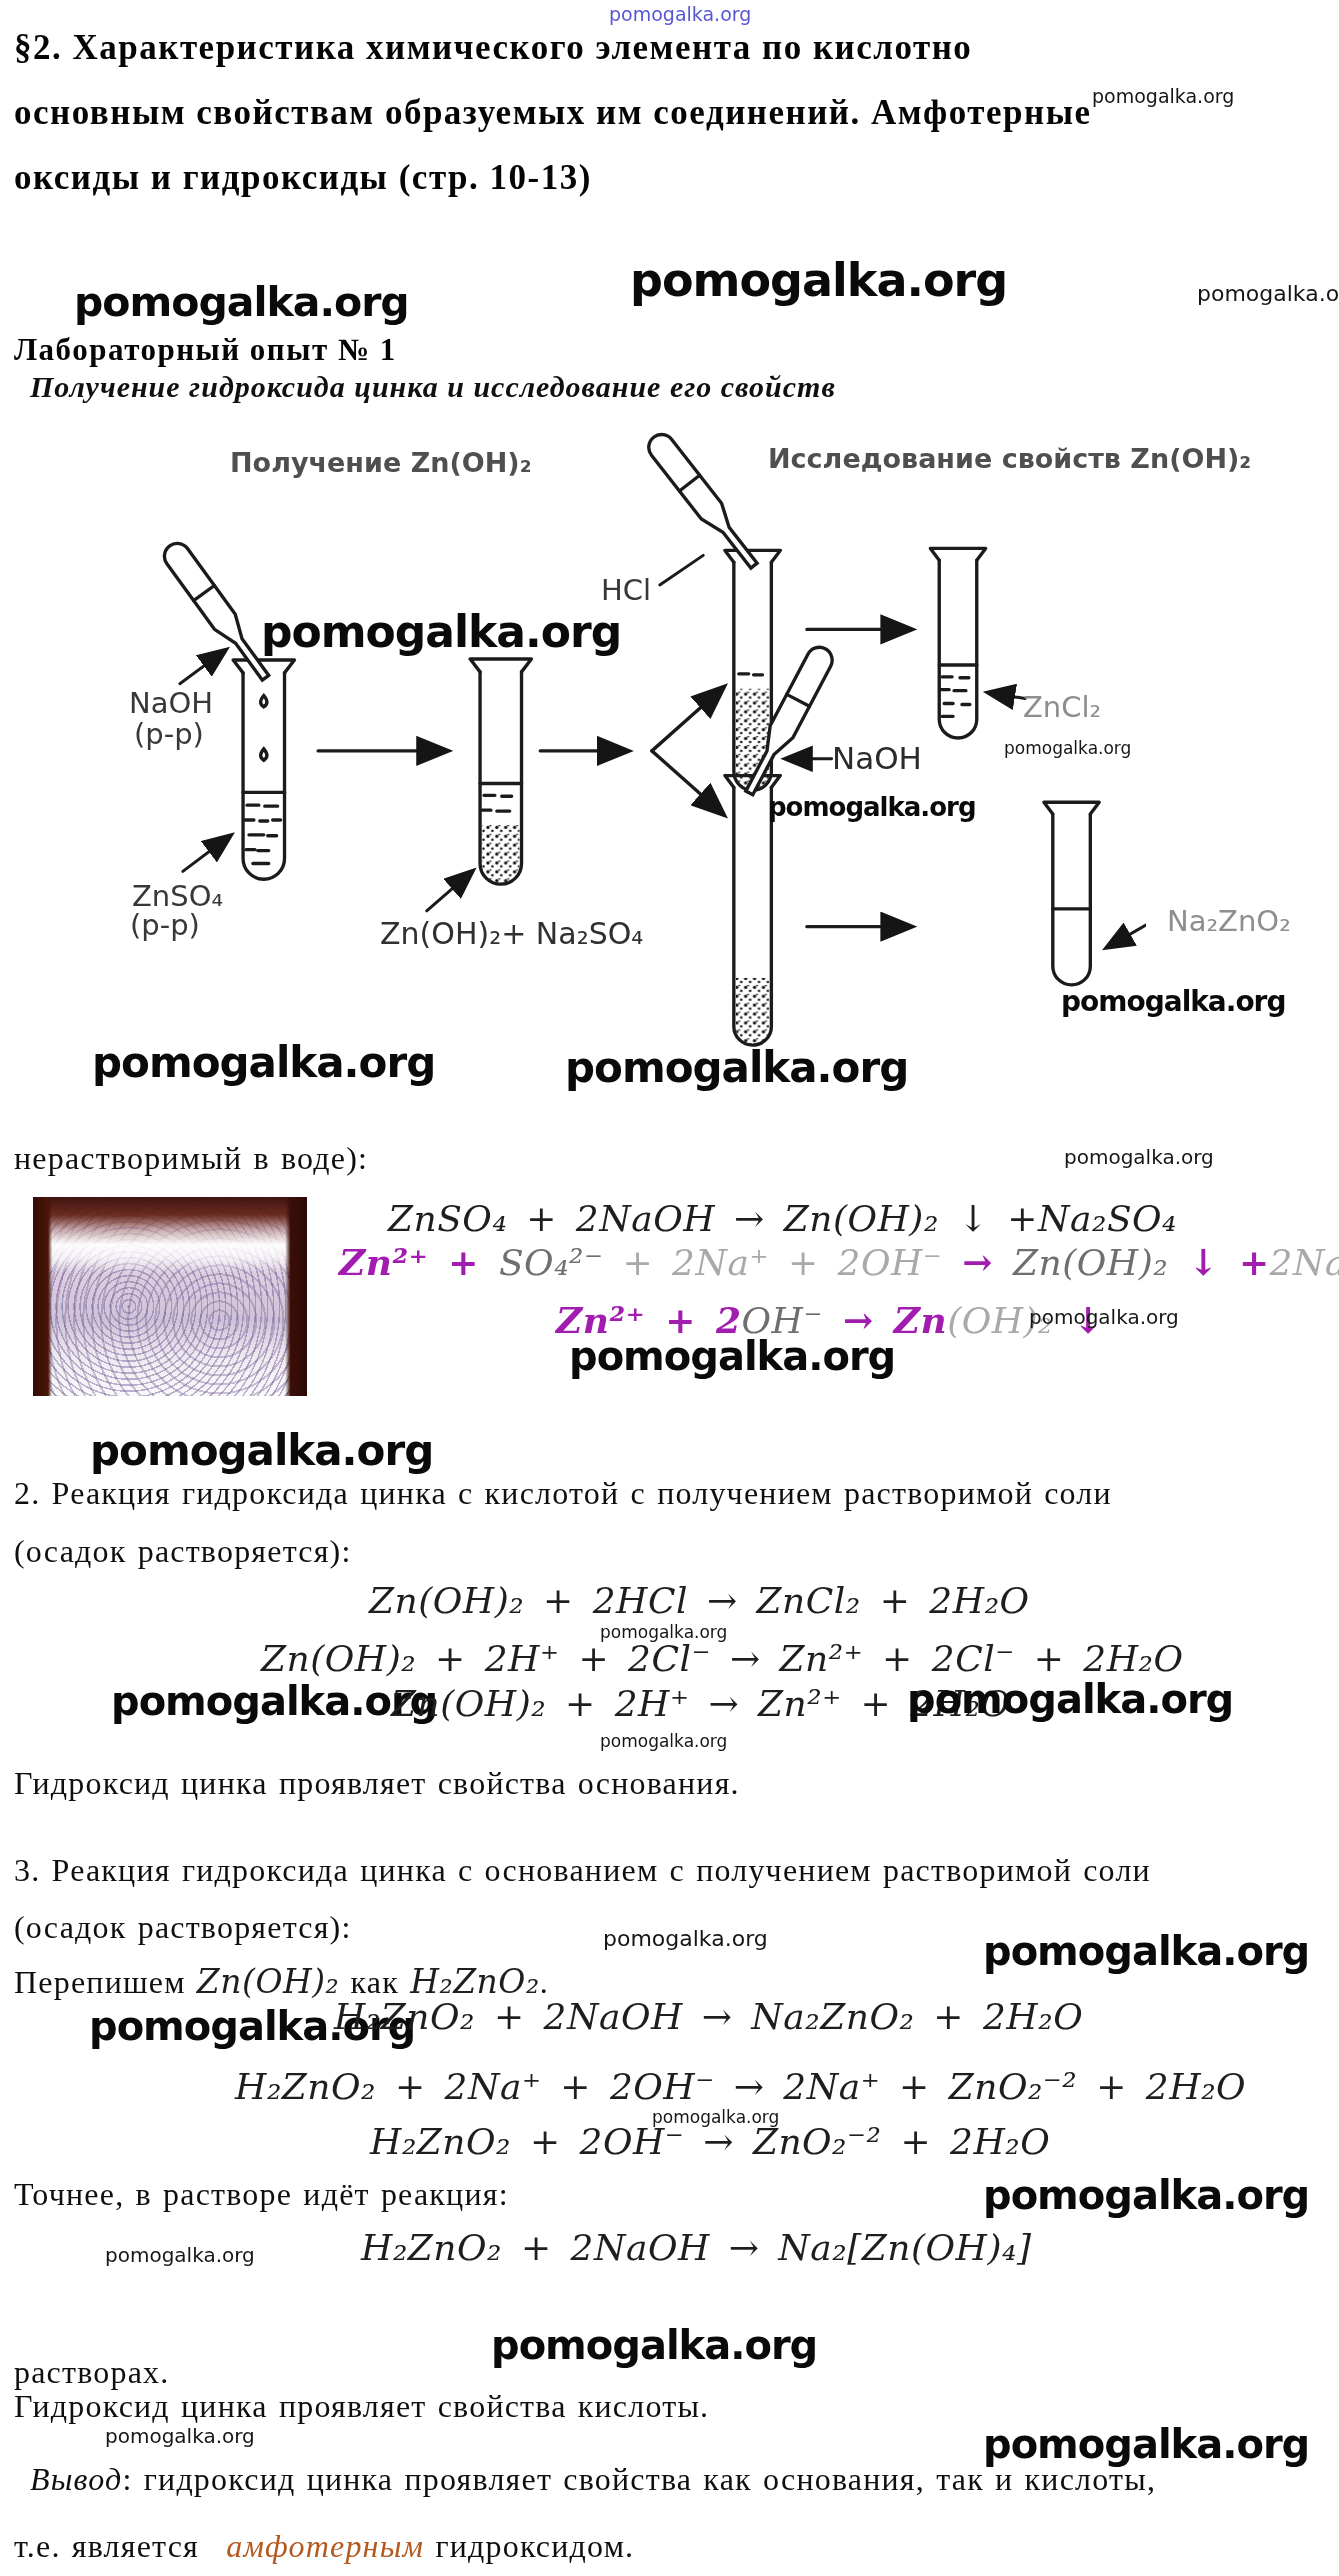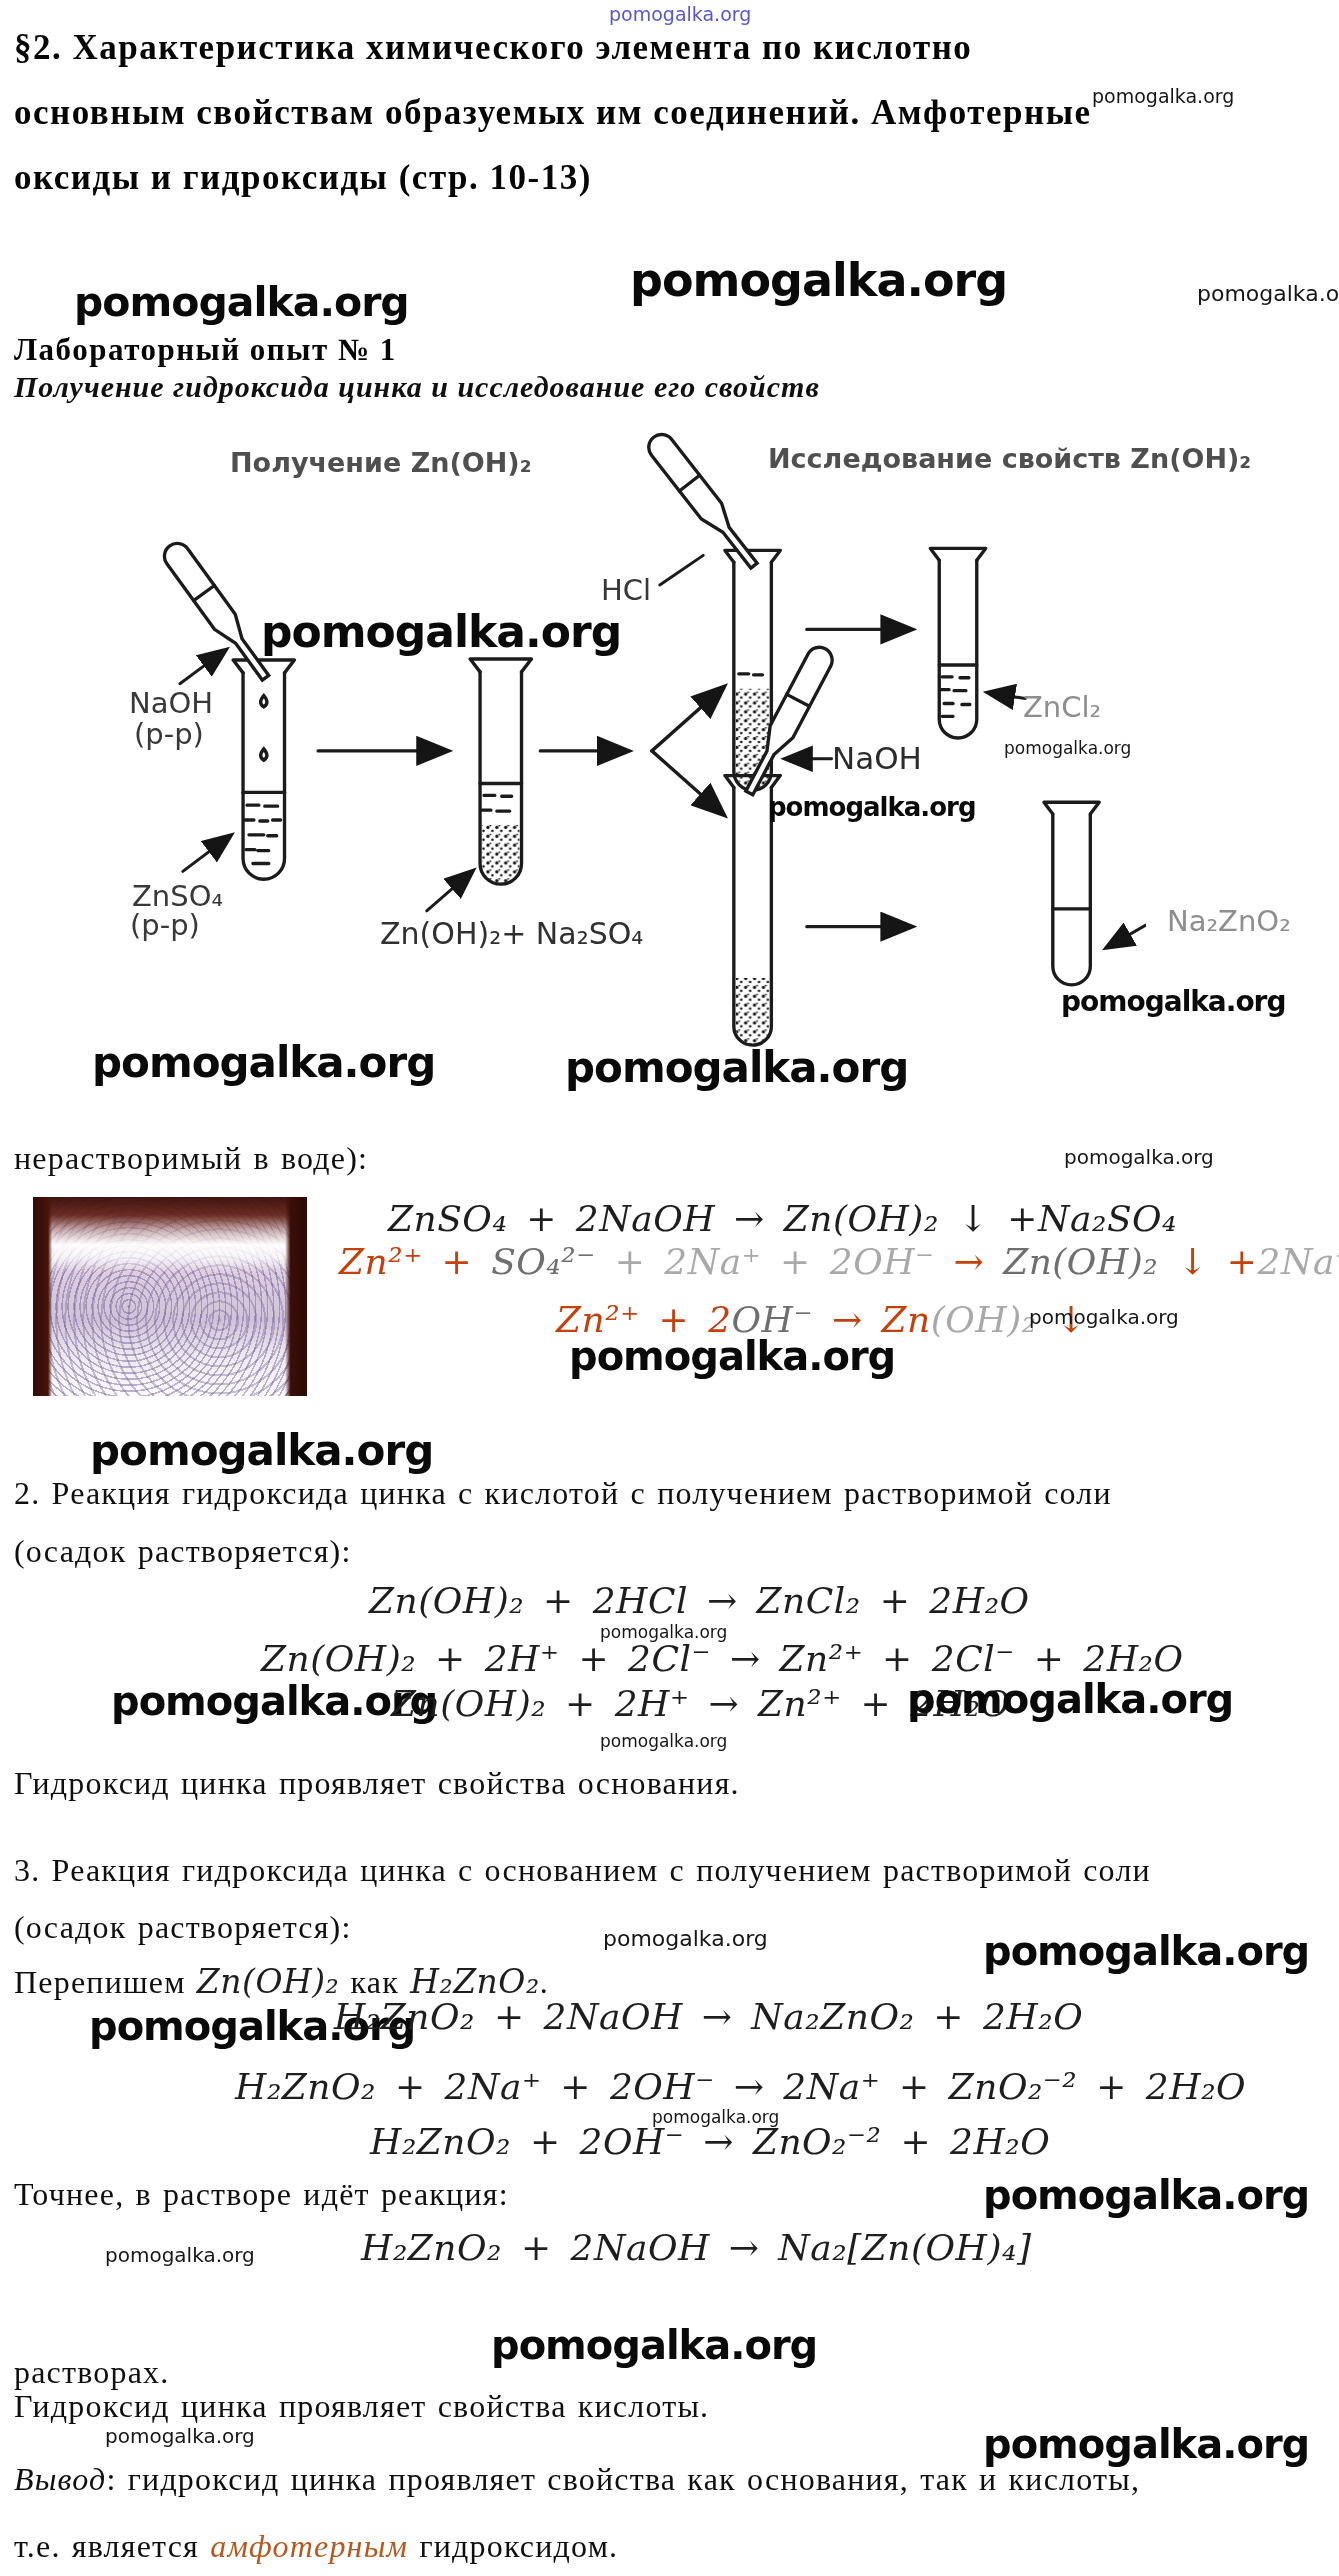--- a/index.html
+++ b/index.html
@@ -8,22 +8,22 @@
   .t{position:absolute;white-space:nowrap;}
   .body{font-size:32px;letter-spacing:1.2px;word-spacing:2px;color:#0f0f0f;}
   .title{font-size:35px;font-weight:bold;letter-spacing:1.5px;color:#050505;}
   .eq{font-family:"DejaVu Serif","DejaVu Sans",serif;font-style:italic;font-size:36px;
       letter-spacing:0.5px;word-spacing:7px;color:#1e1e1e;}
   .wm{font-family:"DejaVu Sans","Liberation Sans",sans-serif;font-weight:700;color:#0a0a0a;
       letter-spacing:-1px;}
   .wms{font-family:"DejaVu Sans","Liberation Sans",sans-serif;font-weight:500;color:#161616;
       letter-spacing:0;}
   .lbl{font-family:"DejaVu Sans","Liberation Sans",sans-serif;color:#383838;}
-  .ital{font-style:italic;}
-  .c-d{color:#c2410c;} .c-m{color:#6f6f6f;} .c-l{color:#a9a9a9;}
+  .ital{font-style:italic;margin-left:16px;}
+  .c-d{color:#a21caf;font-weight:bold;} .c-m{color:#6f6f6f;} .c-l{color:#a9a9a9;}
   .jst{white-space:normal;text-align:justify;text-align-last:justify;}
   #photo{position:absolute;left:33px;top:1197px;width:274px;height:199px;
     background:
       linear-gradient(90deg,#330c06 0%,#481409 5.5%,rgba(69,19,9,0) 7%,rgba(69,19,9,0) 92%,#3a0e08 94%,#2c0a05 100%),
       linear-gradient(180deg,rgba(58,14,8,.95) 0%,rgba(96,32,20,.9) 9%,rgba(170,130,125,.5) 16%,rgba(255,255,255,.95) 24%,rgba(255,255,255,.7) 31%,rgba(255,255,255,0) 38%),
       repeating-radial-gradient(circle at 35% 55%,rgba(105,92,150,.45) 0 1.5px,rgba(0,0,0,0) 1.5px 6px),
       repeating-radial-gradient(circle at 68% 62%,rgba(120,100,150,.38) 0 2px,rgba(0,0,0,0) 2px 9px),
       linear-gradient(180deg,#b98e8c 0%,#ead9e2 22%,#d9cade 45%,#cfc2d8 62%,#efe9f0 80%,#fbf9fb 100%);}
 </style>
 </head>

